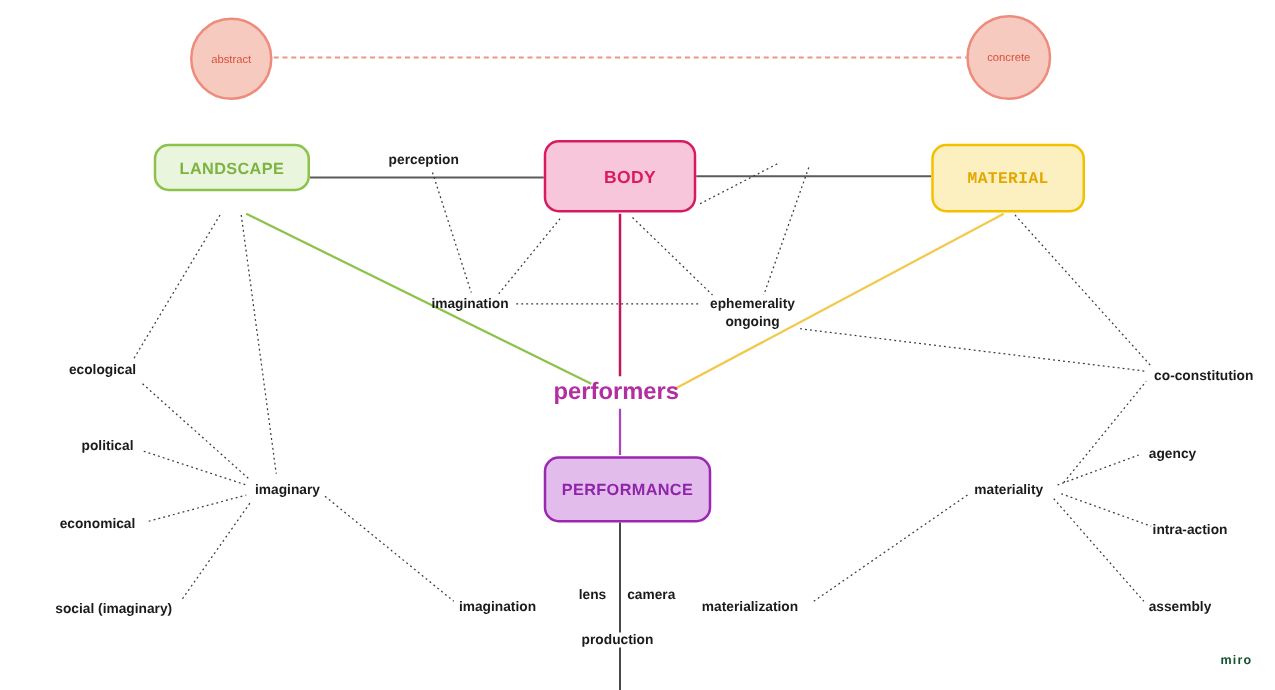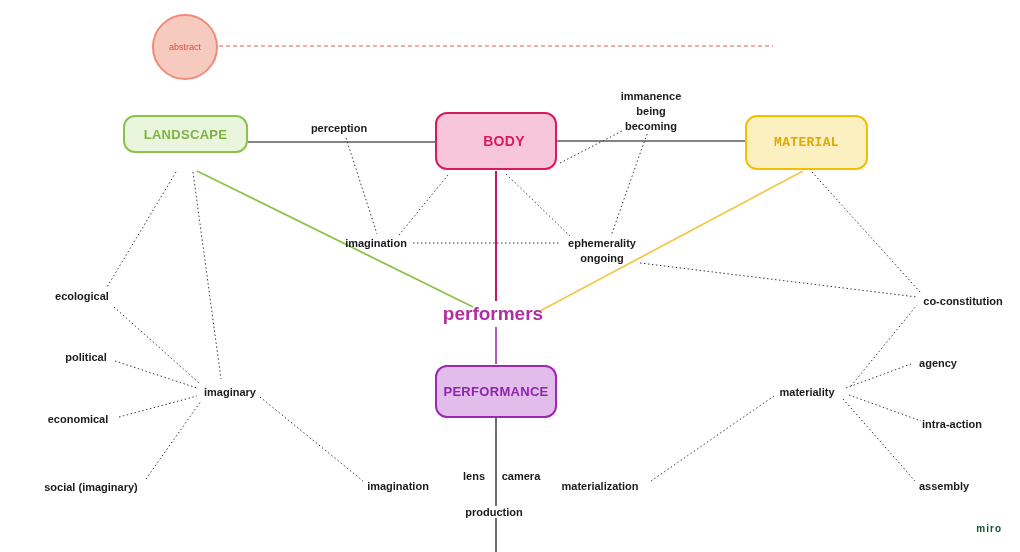--- a/index.html
+++ b/index.html
@@ -12,21 +12,21 @@
        color:#1b1b1b;text-align:center;line-height:15px;z-index:3;}
   .node{position:absolute;display:flex;align-items:center;justify-content:center;
         border-radius:12px;font-size:13px;font-weight:700;letter-spacing:.3px;z-index:3;
         box-sizing:border-box;}
   .node-landscape{left:123px;top:115px;width:125px;height:38px;background:#e9f5dc;
         border:2.5px solid #8bc34a;color:#7cb342;}
   .node-body{left:435px;top:112px;width:122px;height:58px;background:#f7c6da;
         border:2.5px solid #d81b60;color:#d81b60;font-size:14px;padding-left:16px;}
   .node-material{left:745px;top:115px;width:123px;height:55px;background:#fcf0c0;
         border:2.5px solid #f3c000;color:#e0a800;font-family:Liberation Mono, monospace;}
-  .node-performance{left:435px;top:365px;width:122px;height:53px;background:#e2bdec;
+  .node-performance{left:435px;top:365px;width:134px;height:53px;background:#e2bdec;
         border:2.5px solid #9c27b0;color:#8e24aa;}
   .pole{position:absolute;border-radius:50%;display:flex;align-items:center;justify-content:center;
         font-size:9px;color:#d94f3d;background:#f6cabe;border:2px solid #ef8b7d;z-index:3;
         box-sizing:border-box;}
   .pole-abstract{left:152px;top:14px;width:66px;height:66px;}
   .pole-concrete{left:773px;top:12px;width:68px;height:68px;}
   .performers{position:absolute;transform:translate(-50%,-50%);left:493px;top:314px;
         font-size:19px;font-weight:700;color:#b12fa0;z-index:3;}
   .bg-white{background:#fff;padding:0 3px;}
   .watermark{position:absolute;right:18px;bottom:18px;color:#14532d;font-size:10px;
@@ -77,42 +77,40 @@
     <line class="e-dot" x1="851" y1="386" x2="917" y2="305"></line>
     <line class="e-dot" x1="846" y1="388" x2="911" y2="364"></line>
     <line class="e-dot" x1="849" y1="395" x2="921" y2="421"></line>
     <line class="e-dot" x1="843" y1="399" x2="915" y2="481"></line>
     <line class="e-dot" x1="651" y1="481" x2="774" y2="396"></line>
   </svg>
 
   <div class="pole pole-abstract">
     <span>abstract</span>
   </div>
+  <div class="pole pole-concrete">
+    <span>concrete</span>
+  </div>
 
   <div class="node node-landscape">
     <span>LANDSCAPE</span>
   </div>
   <div class="node node-body">
     <span>BODY</span>
   </div>
   <div class="node node-material">
     <span>MATERIAL</span>
   </div>
   <div class="node node-performance">
     <span>PERFORMANCE</span>
   </div>
   <div class="performers">performers</div>
 
   <div class="lbl" style="left:339px;top:128px;">perception</div>
 
-  <div class="lbl-block" style="left:651px;top:111px;">
-    <div>immanence</div>
-    <div>being</div>
-    <div>becoming</div>
-  </div>
 
   <div class="lbl" style="left:376px;top:243px;">imagination</div>
 
   <div class="lbl-block" style="left:602px;top:251px;">
     <div>ephemerality</div>
     <div>ongoing</div>
   </div>
 
   <div class="lbl" style="left:82px;top:296px;">ecological</div>
   <div class="lbl" style="left:86px;top:357px;">political</div>

